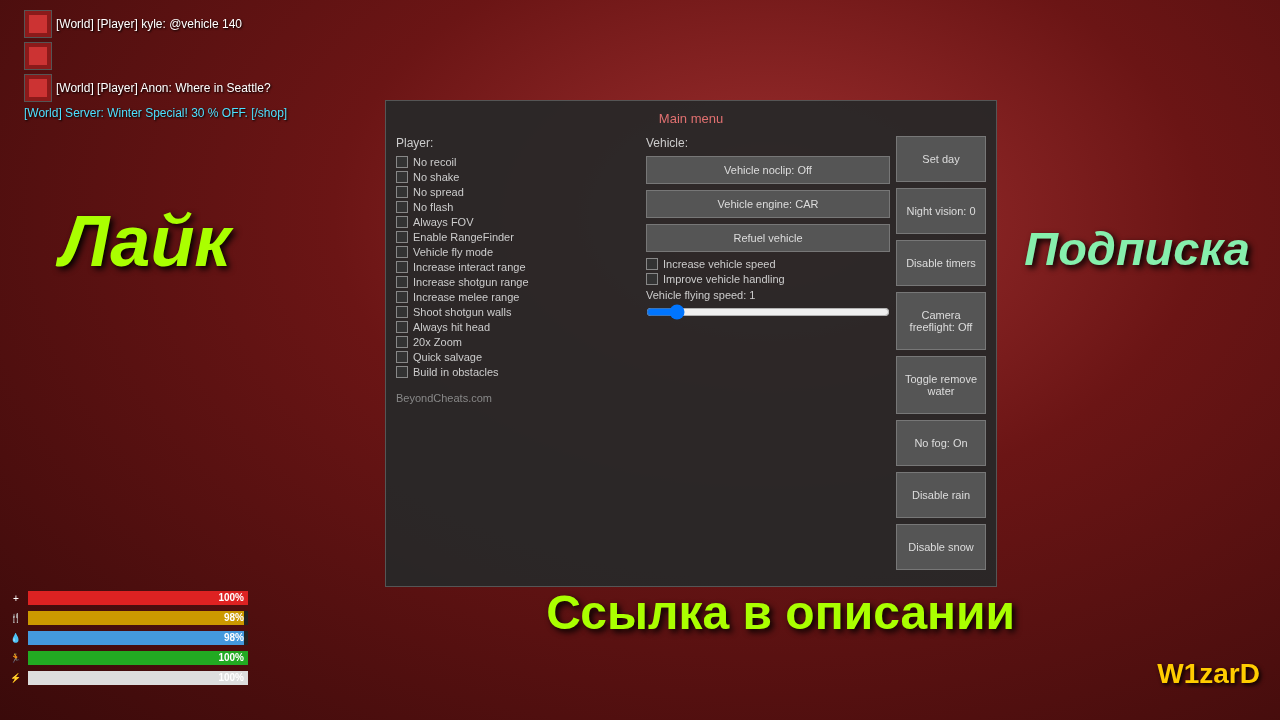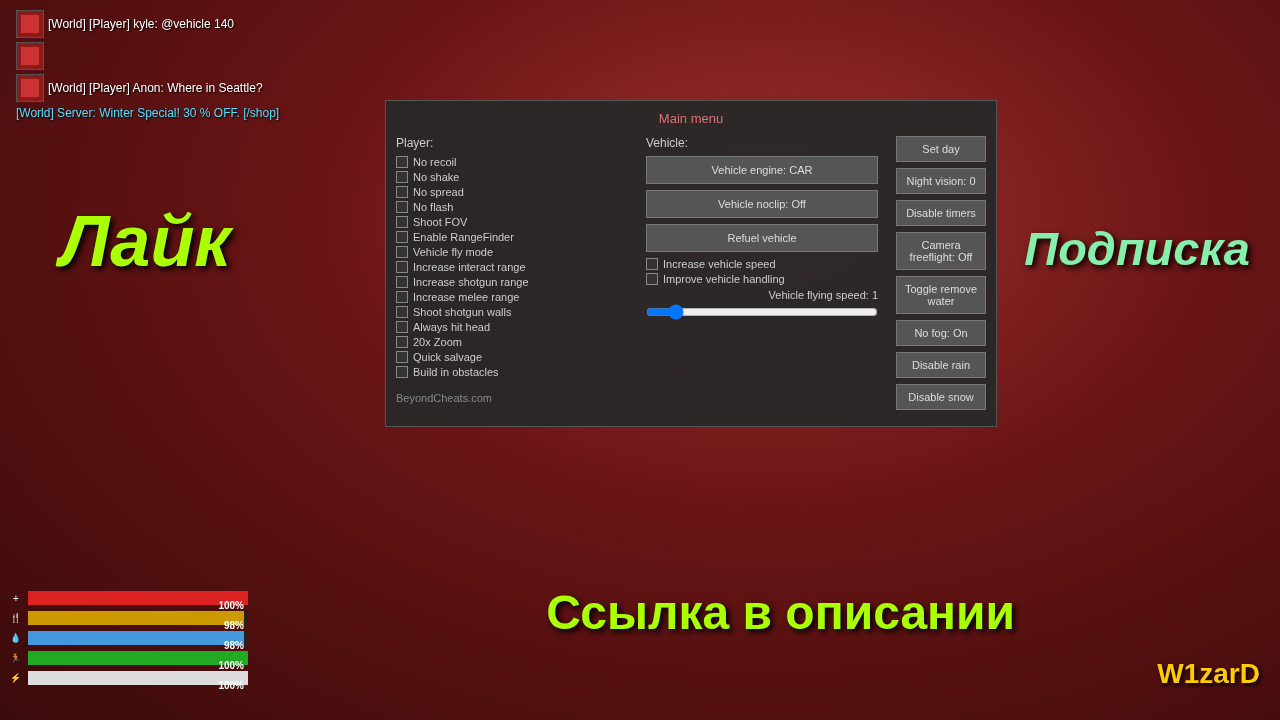--- a/index.html
+++ b/index.html
@@ -17,21 +17,21 @@
       position: absolute;
       inset: 0;
       background: radial-gradient(ellipse at 60% 30%, #a03030 0%, #6b1515 40%, #3a0a0a 100%);
       z-index: 0;
     }
 
     
     .chat-area {
       position: absolute;
       top: 10px;
-      left: 16px;
+      left: 24px;
       z-index: 10;
       max-width: 340px;
     }
     .chat-line {
       display: flex;
       align-items: center;
       gap: 4px;
       margin-bottom: 4px;
     }
     .chat-icon {
@@ -133,21 +133,21 @@
     }
     .hud-bar-fill {
       height: 100%;
       position: absolute;
       left: 0;
       top: 0;
     }
     .hud-bar-text {
       position: absolute;
       right: 4px;
-      top: 8px;
+      top: 0;
       line-height: 14px;
       font-size: 10px;
       color: #fff;
       font-weight: bold;
     }
 
     
     .menu-panel {
       position: absolute;
       top: 100px;
@@ -159,21 +159,21 @@
       padding: 10px;
     }
     .menu-title {
       text-align: center;
       color: #e07070;
       font-size: 13px;
       margin-bottom: 10px;
     }
     .menu-body {
       display: flex;
-      gap: 18px;
+      gap: 6px;
     }
     .left-col {
       flex: 1;
     }
     .section-label {
       color: #cccccc;
       font-size: 12px;
       margin-bottom: 6px;
     }
 
@@ -198,21 +198,21 @@
     }
 
     
     .btn-panel {
       width: 90px;
       flex-shrink: 0;
     }
     .menu-btn {
       display: block;
       width: 100%;
-      padding: 6px 4px;
+      padding: 16px 4px;
       background: #555555;
       color: #dddddd;
       font-size: 11px;
       text-align: center;
       border: 1px solid #777;
       cursor: pointer;
       margin-bottom: 6px;
     }
 
     
@@ -229,21 +229,20 @@
       text-align: center;
       border: 1px solid #777;
       cursor: pointer;
       margin-bottom: 6px;
     }
 
     .slider-row {
       display: flex;
       flex-direction: column;
       margin-top: 4px;
-      align-items: flex-end;
     }
     .slider-label {
       color: #cccccc;
       font-size: 11px;
       margin-bottom: 3px;
     }
     .slider-input {
       width: 100%;
       cursor: pointer;
     }
@@ -342,21 +341,21 @@
       <div class="checkbox-row">
         <div class="checkbox-box"></div>
         <span class="checkbox-label">No spread</span>
       </div>
       <div class="checkbox-row">
         <div class="checkbox-box"></div>
         <span class="checkbox-label">No flash</span>
       </div>
       <div class="checkbox-row">
         <div class="checkbox-box"></div>
-        <span class="checkbox-label">Shoot FOV</span>
+        <span class="checkbox-label">Always FOV</span>
       </div>
       <div class="checkbox-row">
         <div class="checkbox-box"></div>
         <span class="checkbox-label">Enable RangeFinder</span>
       </div>
       <div class="checkbox-row">
         <div class="checkbox-box"></div>
         <span class="checkbox-label">Vehicle fly mode</span>
       </div>
       <div class="checkbox-row">
@@ -389,22 +388,22 @@
       </div>
       <div class="checkbox-row">
         <div class="checkbox-box"></div>
         <span class="checkbox-label">Build in obstacles</span>
       </div>
       <div class="footer-text">BeyondCheats.com</div>
     </div>
 
     <div class="vehicle-section">
       <div class="section-label">Vehicle:</div>
+      <button class="veh-btn">Vehicle noclip: Off</button>
       <button class="veh-btn">Vehicle engine: CAR</button>
-      <button class="veh-btn">Vehicle noclip: Off</button>
       <button class="veh-btn">Refuel vehicle</button>
 
       <div class="checkbox-row">
         <div class="checkbox-box"></div>
         <span class="checkbox-label">Increase vehicle speed</span>
       </div>
       <div class="checkbox-row">
         <div class="checkbox-box"></div>
         <span class="checkbox-label">Improve vehicle handling</span>
       </div>

